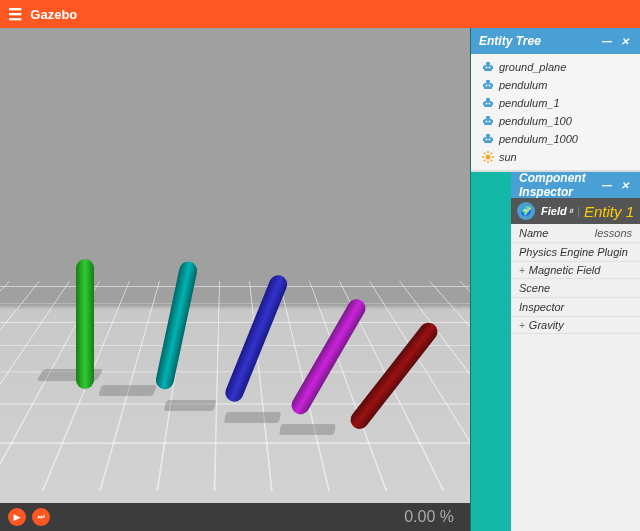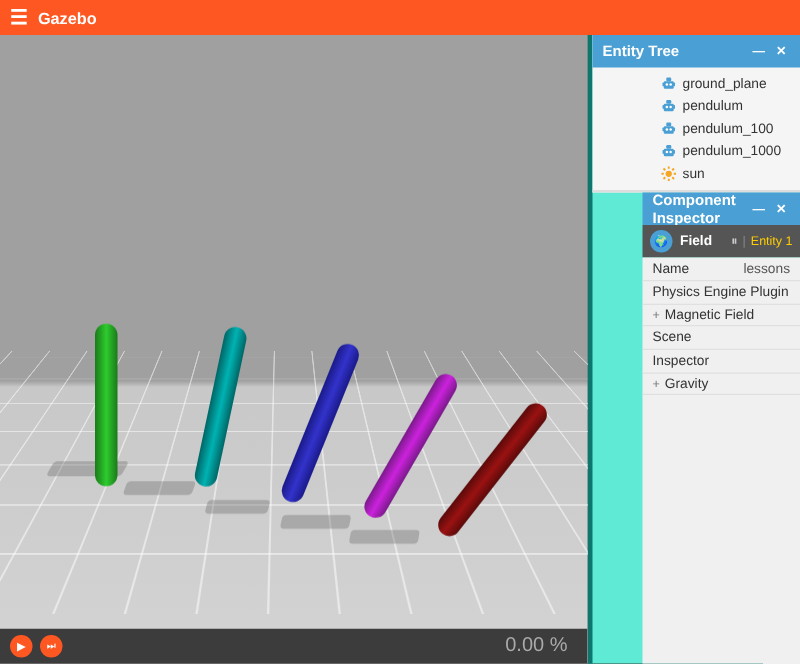--- a/index.html
+++ b/index.html
@@ -164,24 +164,25 @@
     .zoom-label {
       margin-left: auto;
       margin-right: 8px;
       color: #aaa;
       font-size: 16px;
     }
 
     
     #right-panel {
       width: 170px;
-      background: #5eead4;
+      background: #14b8a6;
       display: flex;
       flex-direction: column;
-      border-left: 4px solid #0f766e;
+      border-left: 1px solid #0f766e;
+      font-style: italic;
     }
 
     
     #entity-tree-panel {
       background: #f5f5f5;
       border-bottom: 2px solid #ddd;
       flex-shrink: 0;
     }
 
     .panel-header {
@@ -209,21 +210,20 @@
     .entity-list {
       padding: 4px 0;
     }
     .entity-item {
       display: flex;
       align-items: center;
       padding: 2px 22px 2px 10px;
       cursor: pointer;
       font-size: 11px;
       color: #333;
-      margin-left: 44px;
     }
     .entity-icon {
       width: 14px; height: 14px;
       margin-right: 4px;
       flex-shrink: 0;
       font-size: 10px;
       display: flex; align-items: center; justify-content: center;
     }
 
     
@@ -251,21 +251,21 @@
       display: flex; align-items: center; justify-content: center;
       font-size: 9px; color: white;
     }
     .inspector-world-label {
       flex: 1; font-weight: bold;
     }
     .inspector-icons {
       display: flex; gap: 4px; align-items: center;
     }
     .inspector-entity-label {
-      font-size: 10px; color: #ffcc00;
+      font-size: 15px; color: #ffcc00;
     }
 
     .inspector-body {
       flex: 1;
       background: #f0f0f0;
       padding: 0;
     }
     .inspector-row {
       display: flex;
       align-items: center;
@@ -367,20 +367,33 @@
               <svg width="12" height="12" viewBox="0 0 12 12">
                 <rect x="2" y="4" width="8" height="6" rx="1" fill="#4a9fd4"></rect>
                 <rect x="4" y="1" width="4" height="3" rx="1" fill="#4a9fd4"></rect>
                 <circle cx="4.5" cy="6.5" r="1" fill="white"></circle>
                 <circle cx="7.5" cy="6.5" r="1" fill="white"></circle>
                 <rect x="1" y="5" width="1.5" height="3" rx="0.5" fill="#4a9fd4"></rect>
                 <rect x="9.5" y="5" width="1.5" height="3" rx="0.5" fill="#4a9fd4"></rect>
               </svg>
             </span>
             <span>pendulum</span>
+          </div>
+          <div class="entity-item">
+            <span class="entity-icon">
+              <svg width="12" height="12" viewBox="0 0 12 12">
+                <rect x="2" y="4" width="8" height="6" rx="1" fill="#4a9fd4"></rect>
+                <rect x="4" y="1" width="4" height="3" rx="1" fill="#4a9fd4"></rect>
+                <circle cx="4.5" cy="6.5" r="1" fill="white"></circle>
+                <circle cx="7.5" cy="6.5" r="1" fill="white"></circle>
+                <rect x="1" y="5" width="1.5" height="3" rx="0.5" fill="#4a9fd4"></rect>
+                <rect x="9.5" y="5" width="1.5" height="3" rx="0.5" fill="#4a9fd4"></rect>
+              </svg>
+            </span>
+            <span>pendulum_1</span>
           </div>
           <div class="entity-item">
             <span class="entity-icon">
               <svg width="12" height="12" viewBox="0 0 12 12">
                 <rect x="2" y="4" width="8" height="6" rx="1" fill="#4a9fd4"></rect>
                 <rect x="4" y="1" width="4" height="3" rx="1" fill="#4a9fd4"></rect>
                 <circle cx="4.5" cy="6.5" r="1" fill="white"></circle>
                 <circle cx="7.5" cy="6.5" r="1" fill="white"></circle>
                 <rect x="1" y="5" width="1.5" height="3" rx="0.5" fill="#4a9fd4"></rect>
                 <rect x="9.5" y="5" width="1.5" height="3" rx="0.5" fill="#4a9fd4"></rect>

